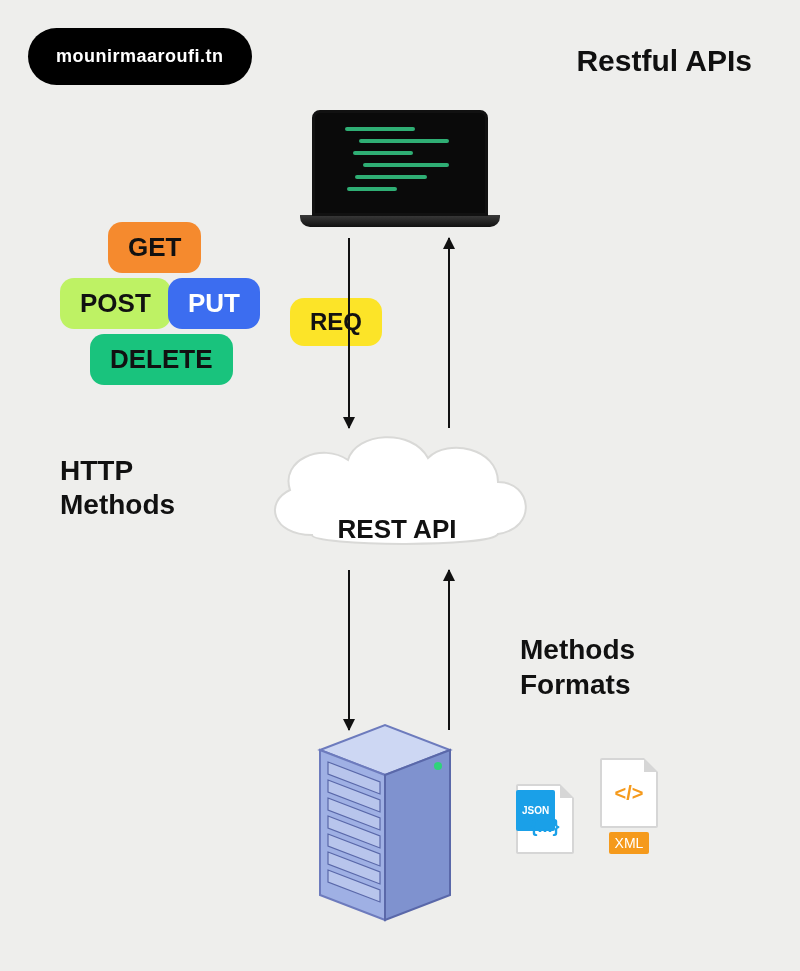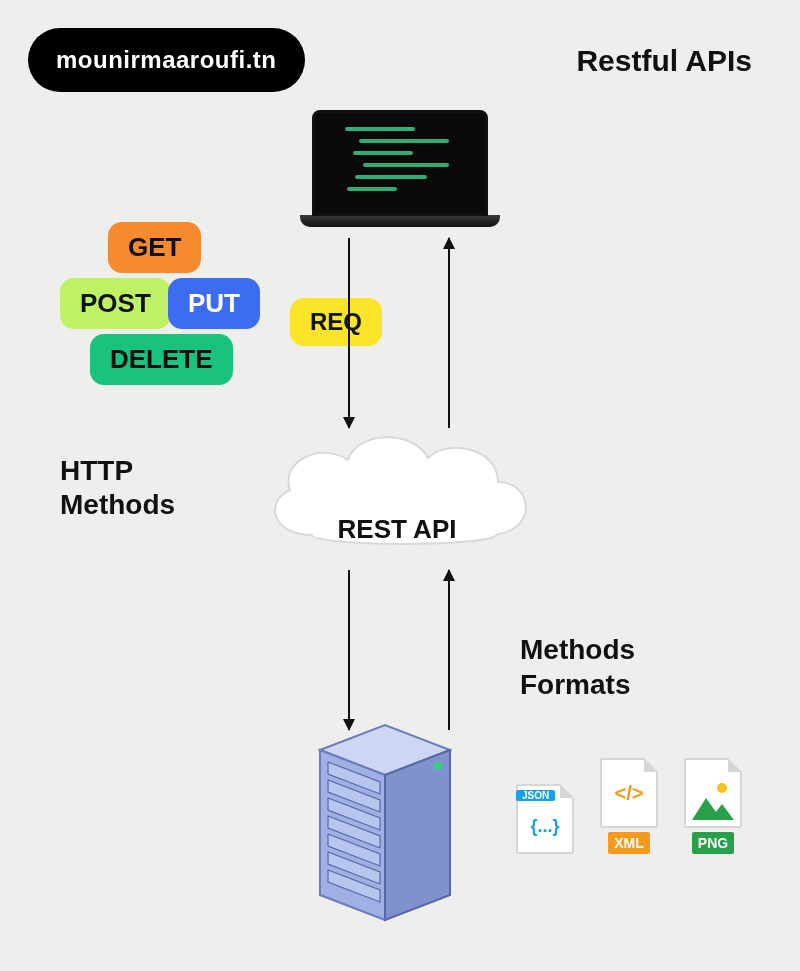--- a/index.html
+++ b/index.html
@@ -12,21 +12,21 @@
     position: relative;
     overflow: hidden;
   }
   .badge {
     position: absolute;
     left: 28px;
     top: 28px;
     background: #000;
     color: #fff;
     font-weight: 700;
-    font-size: 24px;
+    font-size: 18px;
     padding: 18px 28px;
     border-radius: 999px;
     letter-spacing: 0.5px;
   }
   .title {
     position: absolute;
     right: 48px;
     top: 44px;
     font-size: 30px;
     font-weight: 700;
@@ -115,28 +115,28 @@
   .fmt { width:70px; text-align:center; }
   .fmt .doc {
     width:54px; height:66px; margin:0 auto; position:relative;
     background:#fff; border:2px solid #d6d6d6; border-radius:2px;
   }
   .fmt .doc .fold {
     position:absolute; right:-2px; top:-2px; width:0; height:0;
     border-top:14px solid #eeeeec; border-left:14px solid #d6d6d6;
   }
   .fmt .tag {
-    margin-top:4px; font-size:14px; font-weight:700; color:#fff;
+    margin-top:4px; font-size:14px; font-weight:400; color:#fff;
     padding:3px 6px; border-radius:2px; display:inline-block;
   }
   .fmt.xml  .tag { background:#f59a1c; }
   .fmt.png  .tag { background:#28a04a; }
   .fmt.json .tag-pill {
     position:absolute; left:-2px; top:4px; background:#1aa0e8; color:#fff;
-    font-size:10px; font-weight:700; padding:0 6px; border-radius:2px;
+    font-size:10px; font-weight:700; padding:15px 6px; border-radius:2px;
   }
   .fmt.json .braces {
     position:absolute; left:0; right:0; top:30px; text-align:center;
     color:#1aa0e8; font-weight:700; font-size:18px;
   }
   .fmt.xml .code {
     position:absolute; left:0; right:0; top:22px; text-align:center;
     color:#f59a1c; font-weight:700; font-size:20px;
   }
   .fmt.png .pic {
@@ -240,25 +240,13 @@
       <div class="braces">{...}</div>
     </div>
   </div>
   <div class="fmt xml">
     <div class="doc">
       <div class="fold"></div>
       <div class="code">&lt;/&gt;</div>
     </div>
     <span class="tag">XML</span>
   </div>
-  <div class="fmt png">
-    <div class="doc">
-      <div class="fold"></div>
-      <div class="pic">
-        <svg viewBox="0 0 42 42" width="42" height="42">
-          <circle cx="30" cy="10" r="5" fill="#f5c11c"></circle>
-          <polygon points="0,42 14,20 24,34 30,26 42,42" fill="#28a04a"></polygon>
-        </svg>
-      </div>
-    </div>
-    <span class="tag">PNG</span>
-  </div>
 </div>
 
 </body></html>

